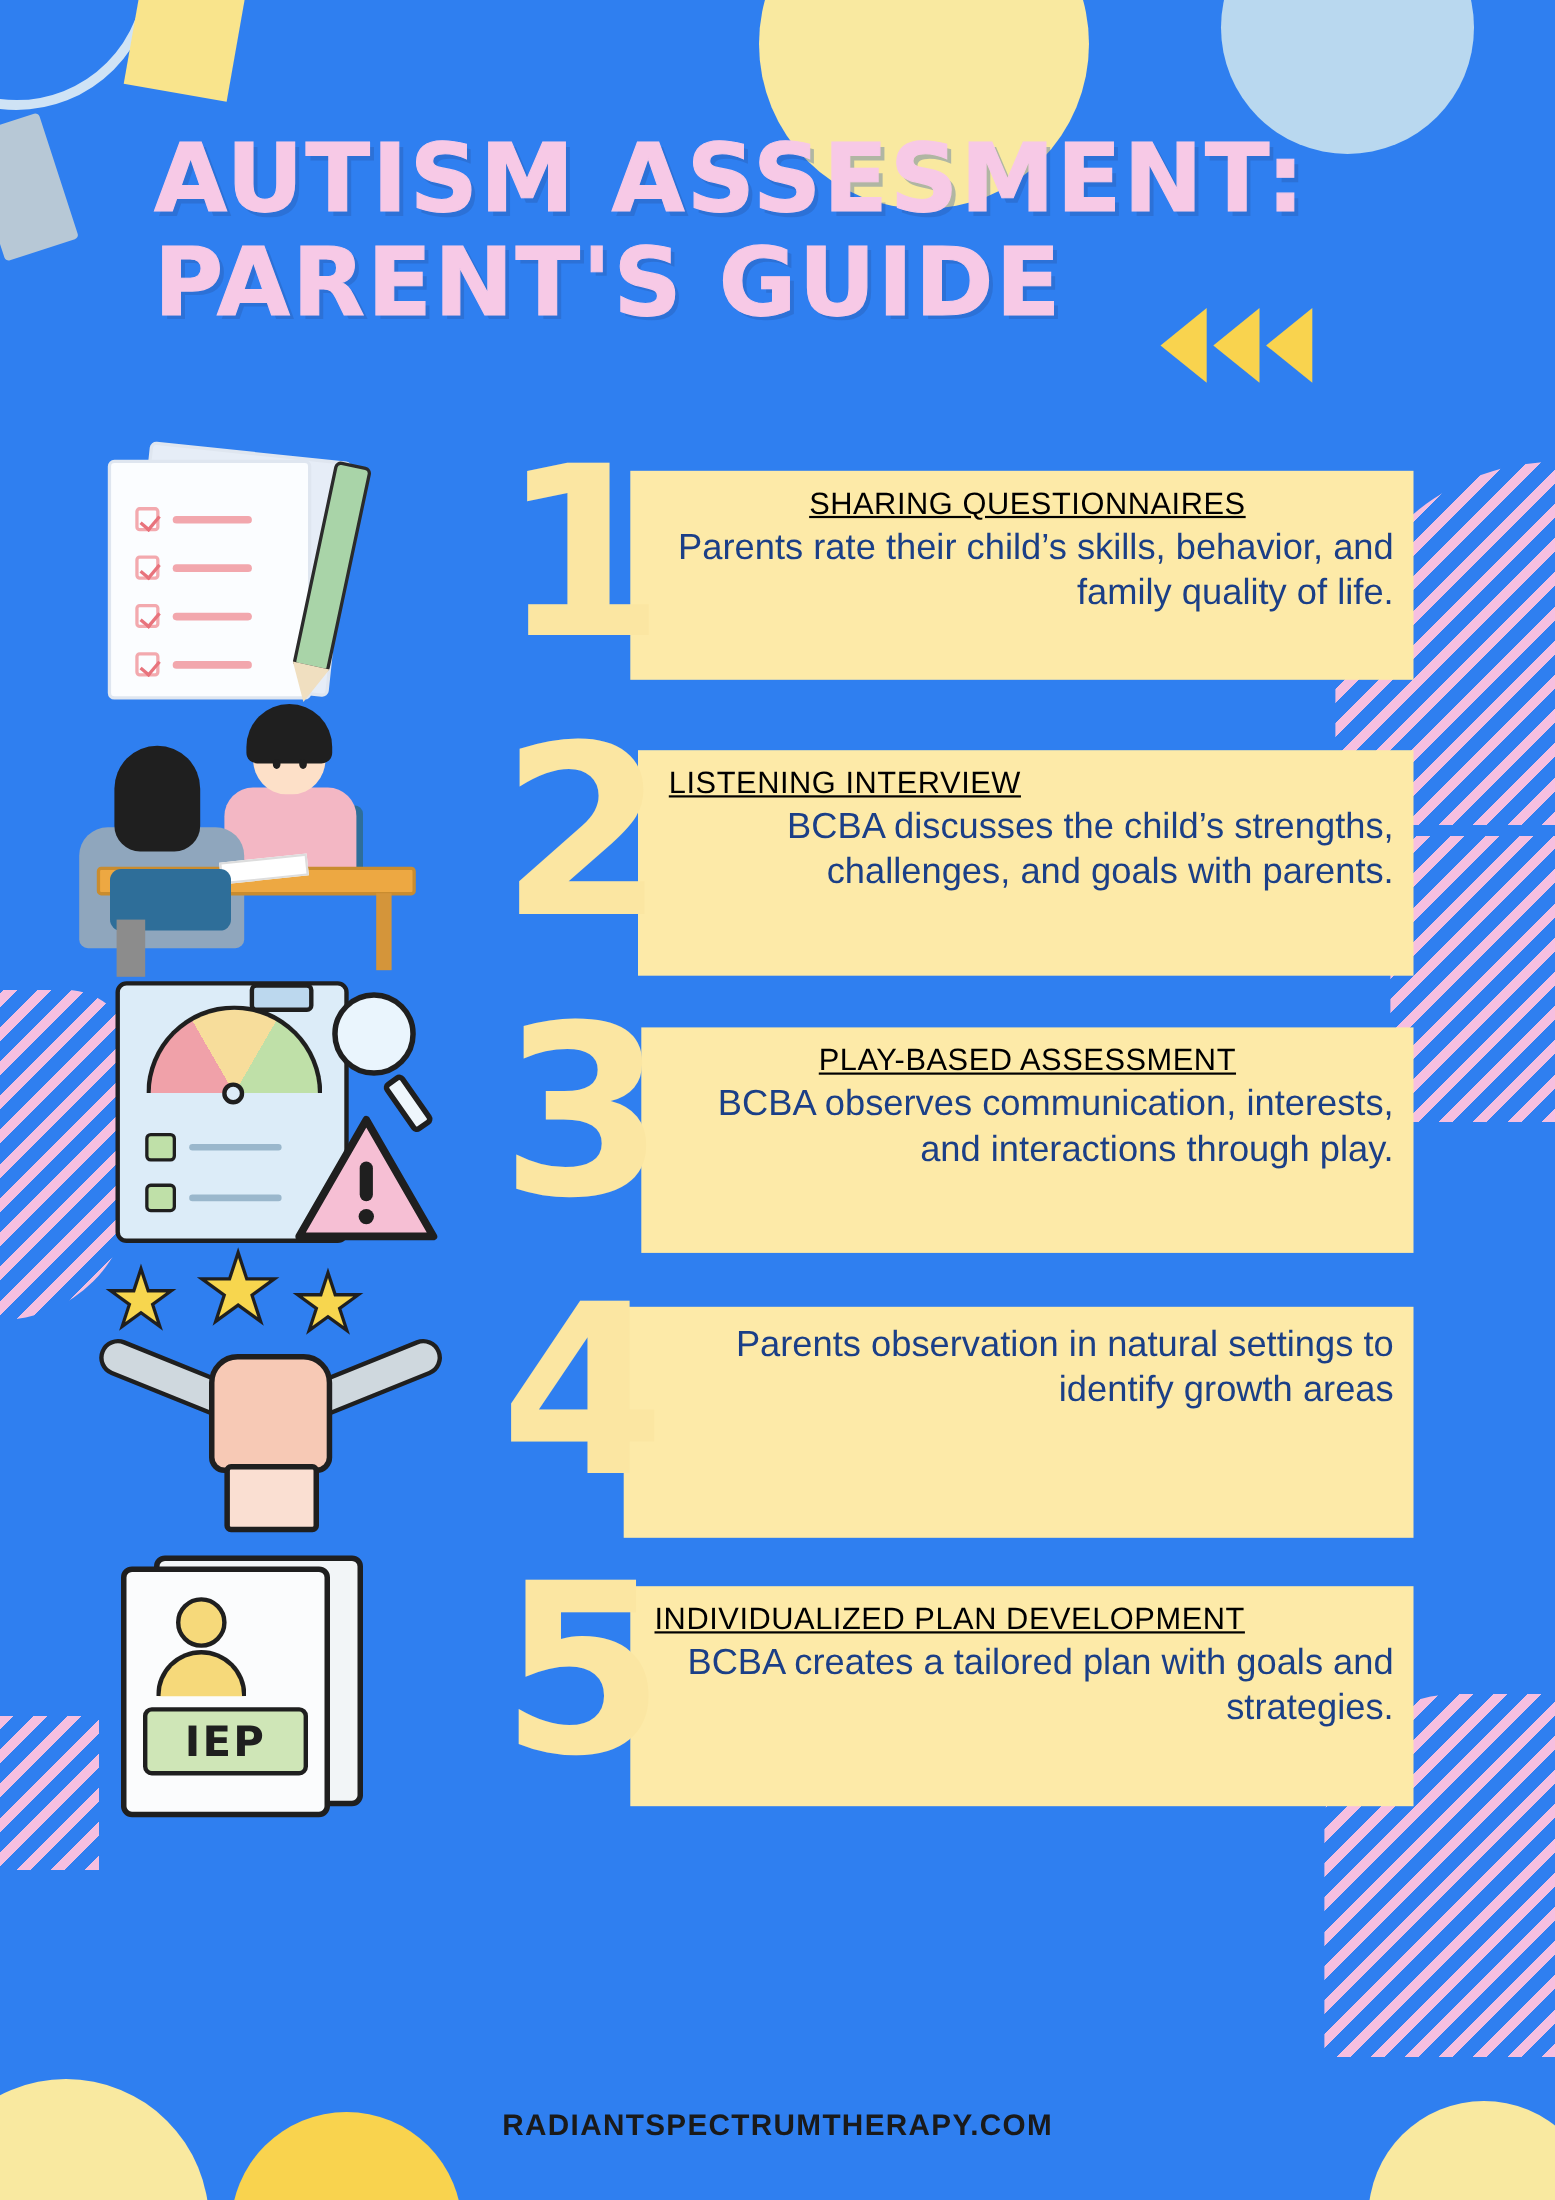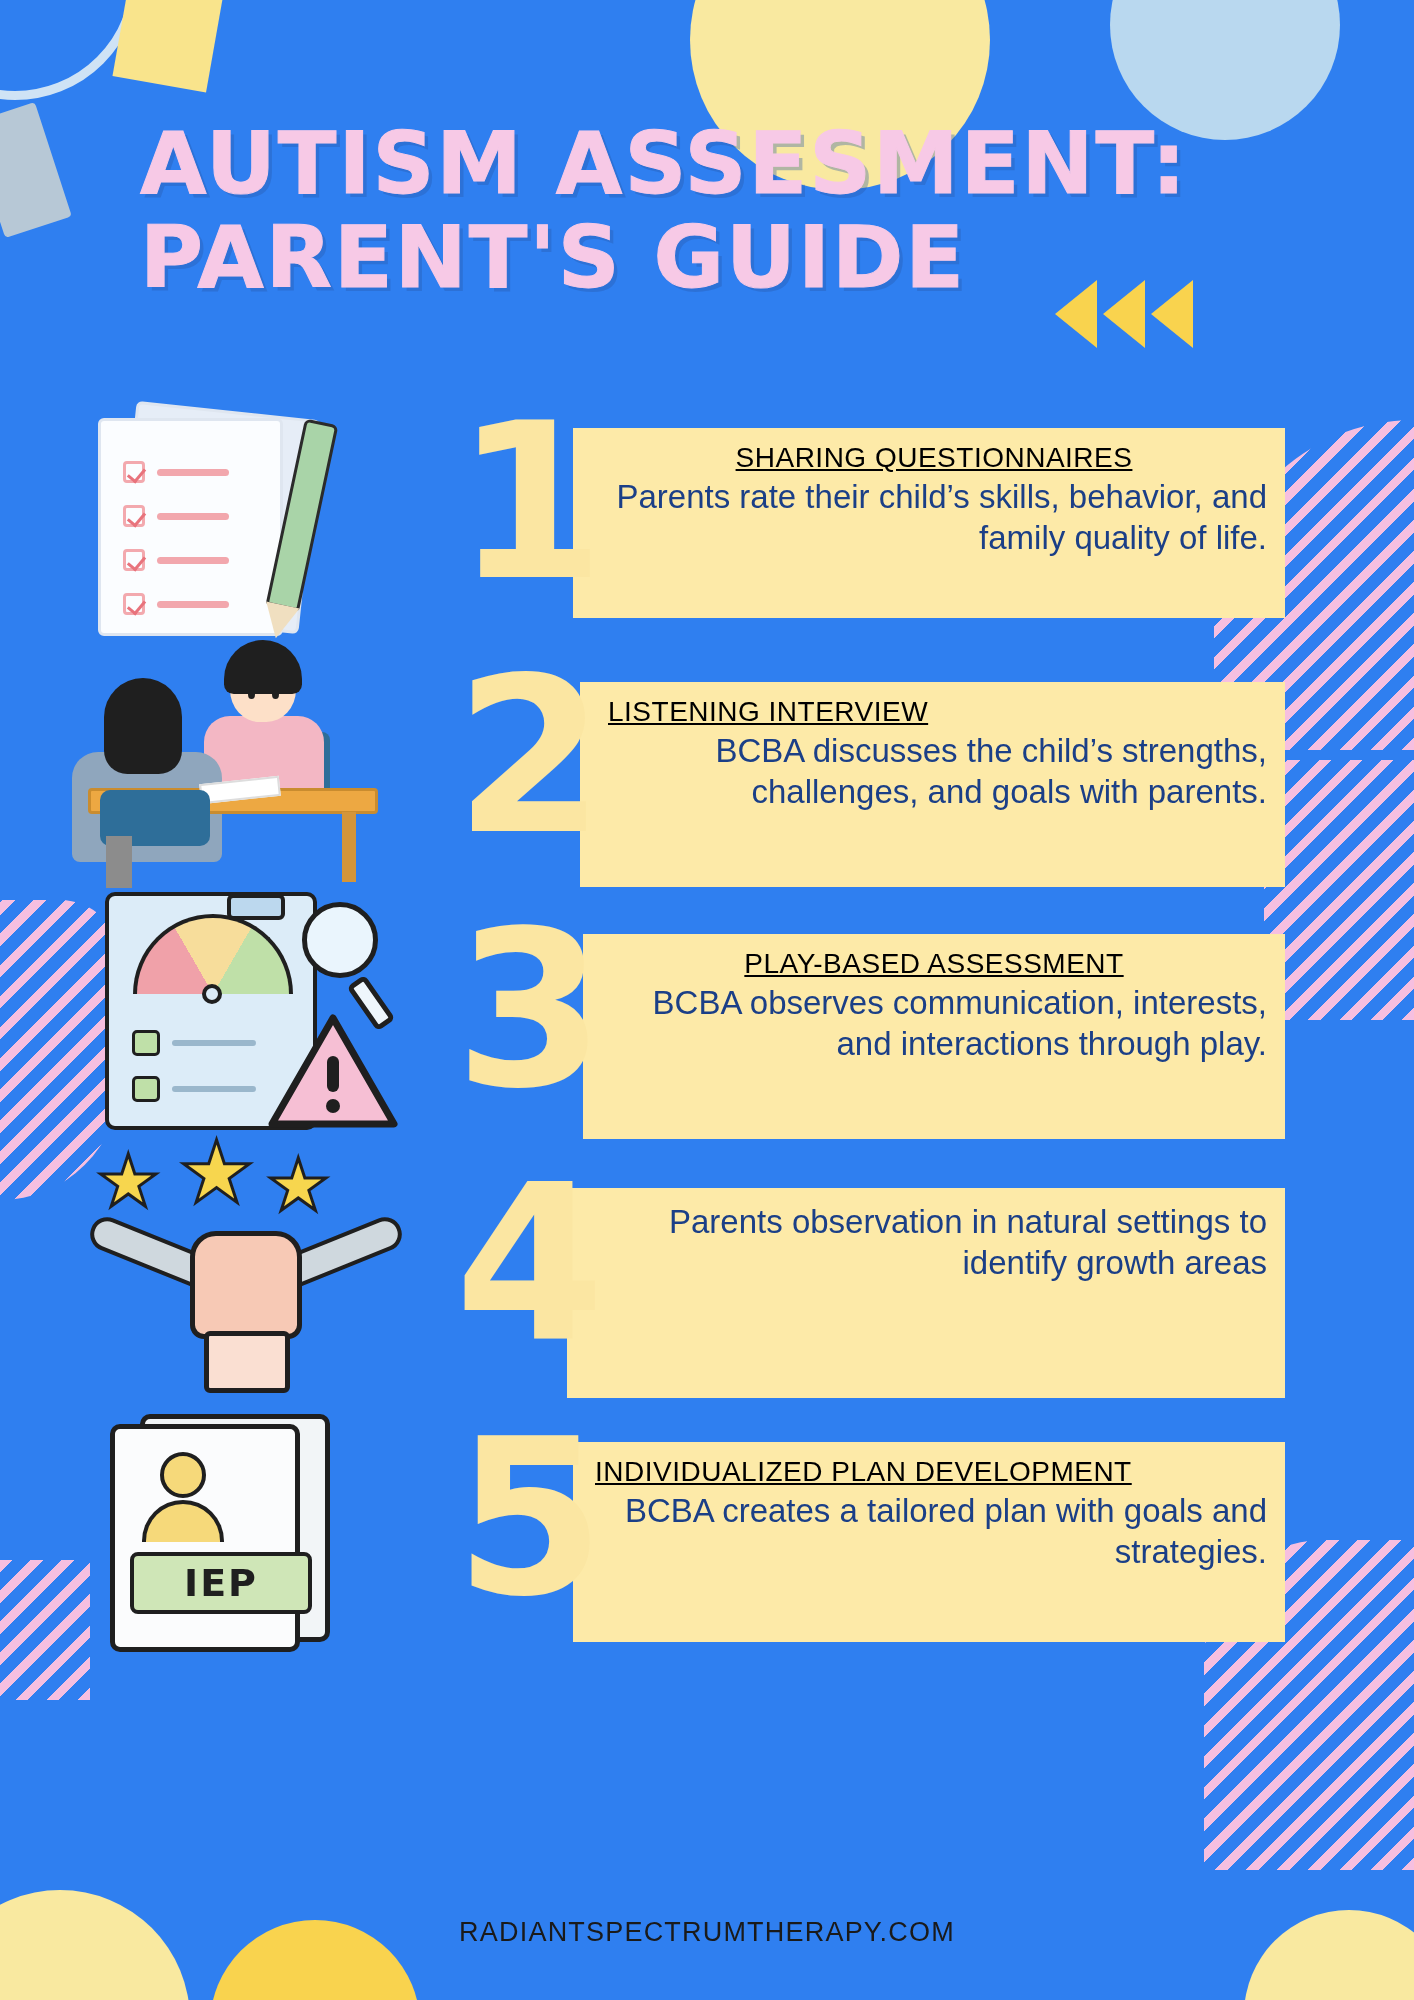--- a/index.html
+++ b/index.html
@@ -383,33 +383,34 @@
     width: 46px; height: 46px; border-radius: 50%;
     background: #f6d97a; border: 4px solid #1f1f1f;
   }
   .avatar-body {
     position: absolute; left: 72px; top: 100px;
     width: 82px; height: 42px; border-radius: 42px 42px 0 0;
     background: #f6d97a; border: 4px solid #1f1f1f; border-bottom: none;
   }
   .iep-badge {
     position: absolute; left: 60px; top: 152px;
-    width: 182px; height: 62px;
+    width: 150px; height: 62px;
     background: #cfe6b7; border: 4px solid #1f1f1f; border-radius: 8px;
     display: flex; align-items: center; justify-content: center;
     font-family: "DejaVu Sans", sans-serif;
     font-weight: bold; font-size: 38px; color: #1f1f1f; letter-spacing: 2px;
   }
 
   
   .footer {
     position: absolute;
     bottom: 52px; left: 0; right: 0;
     text-align: center;
     z-index: 6;
+    font-weight: bold;
   }
   .footer-text {
     font-family: "Liberation Sans", sans-serif;
     font-size: 27px;
     letter-spacing: 1.2px;
     color: #1a1a1a;
   }
 </style>
 </head>
 <body>

